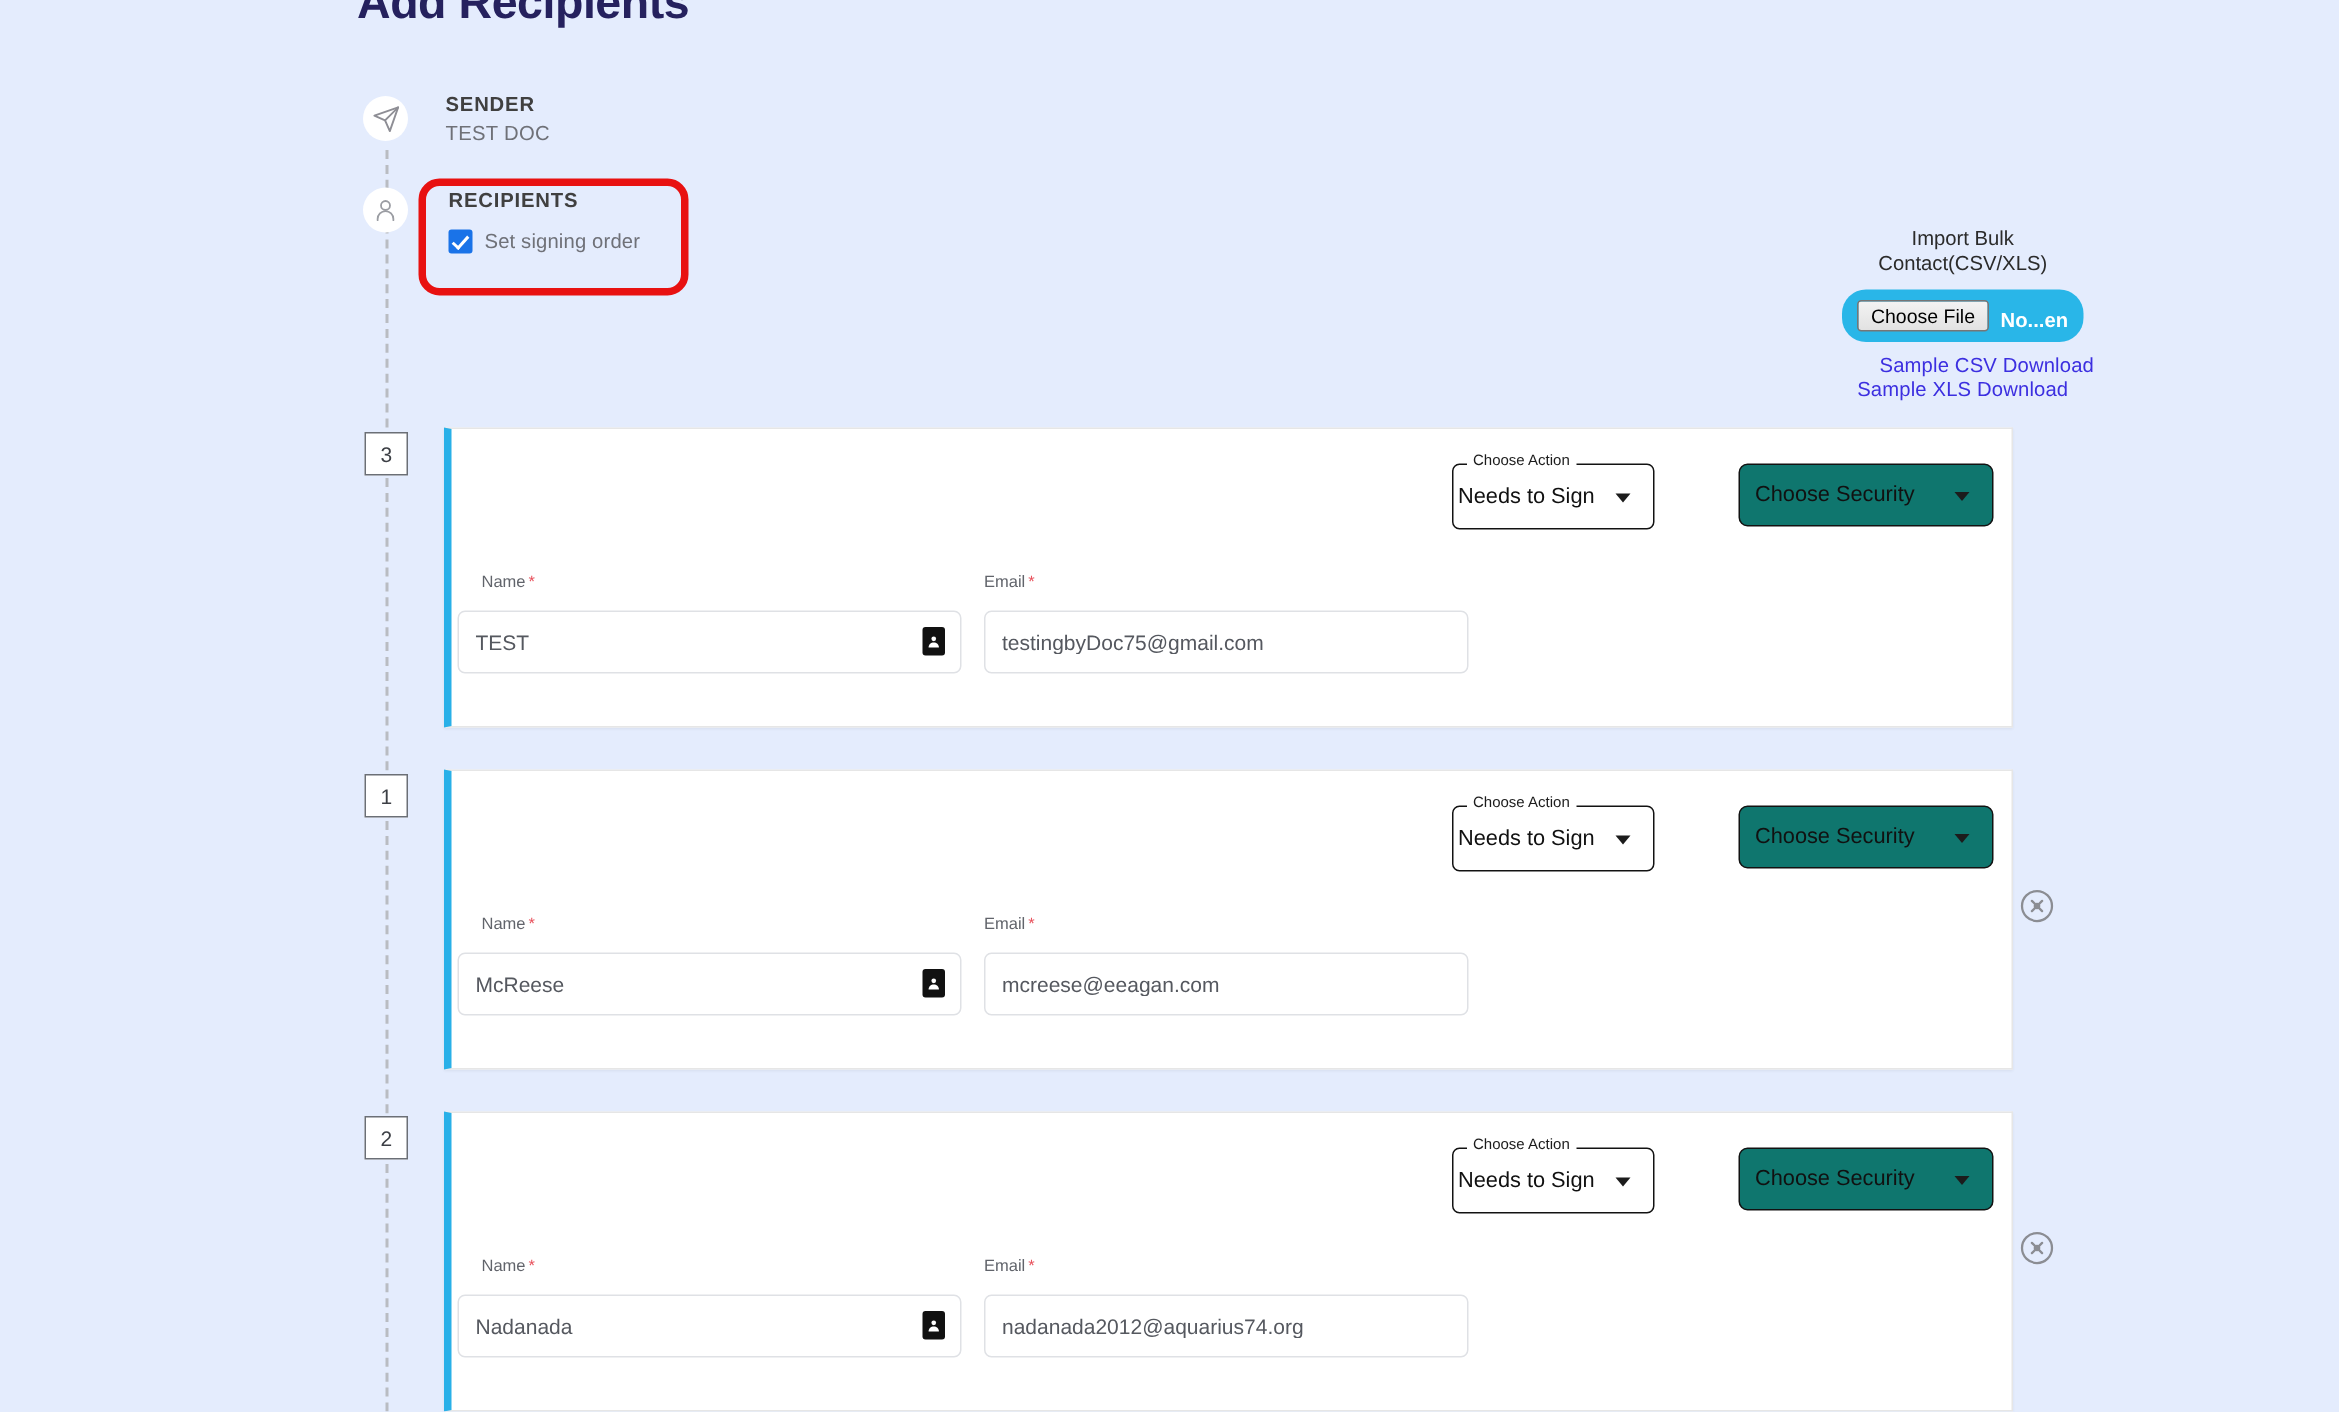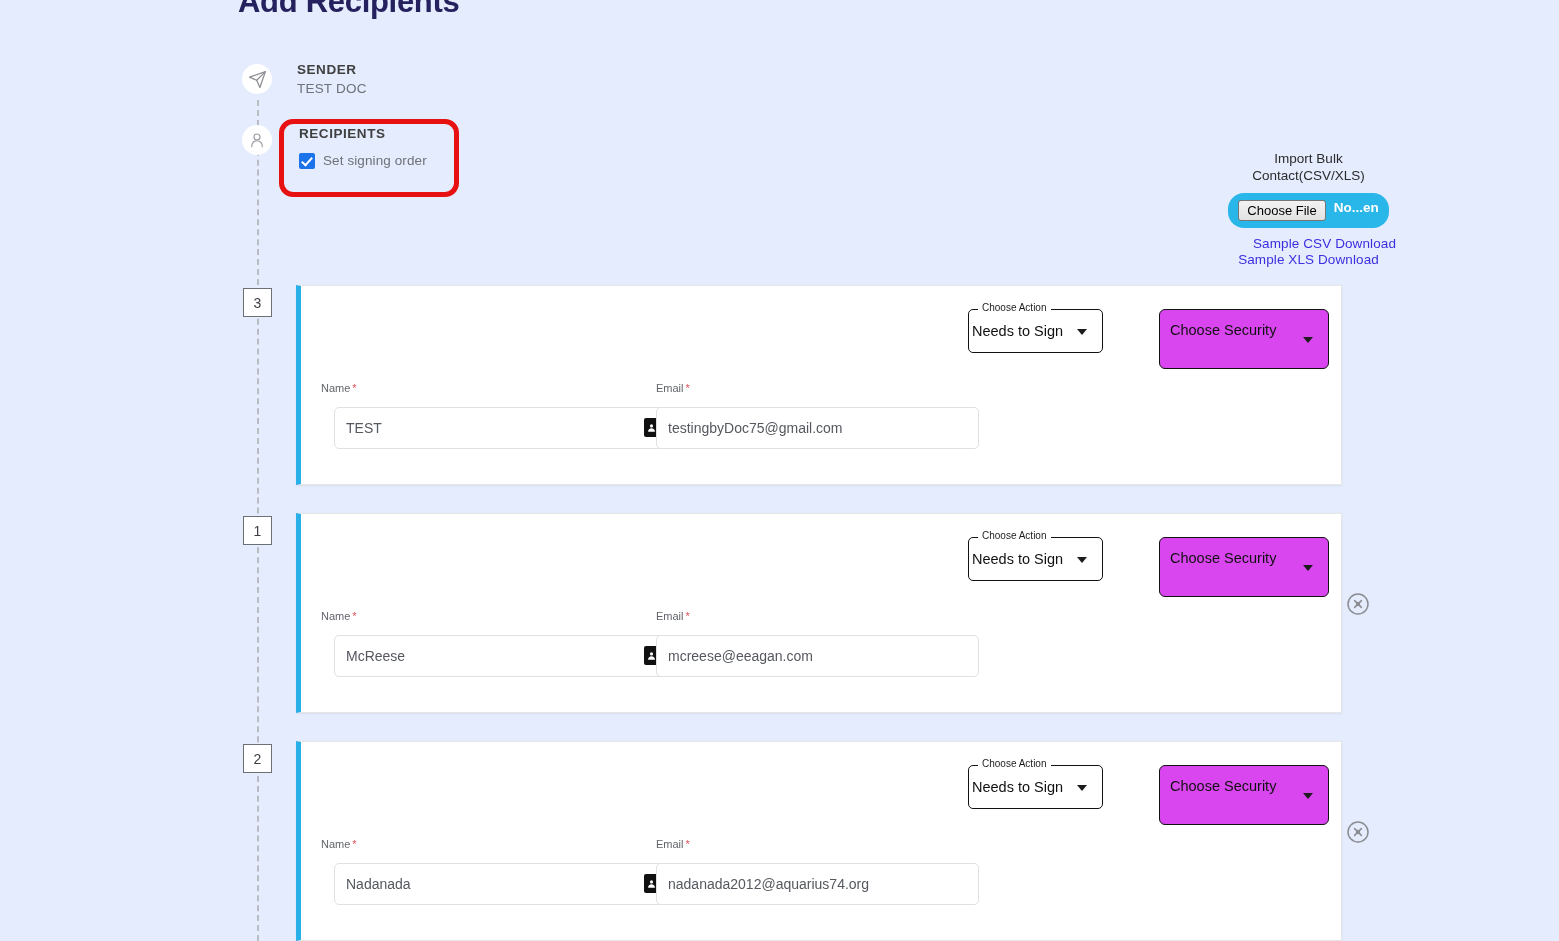--- a/index.html
+++ b/index.html
@@ -106,21 +106,21 @@
     text-align: center;
   }
   .import-title {
     font-size: 13.5px;
     color: #2b2b2b;
     line-height: 17px;
   }
   .file-btn {
     margin: 9px 0 0 0;
     display: inline-flex;
-    align-items: flex-start;
+    align-items: flex-end;
     gap: 8px;
     background: #29b6e8;
     border-radius: 16px;
     padding: 7px 10px;
     cursor: pointer;
   }
   .choose-file {
     background: linear-gradient(#f3f3f3, #e2e2e2);
     border: 1px solid #767676;
     border-radius: 3px;
@@ -191,24 +191,24 @@
   }
   .action-value {
     position: absolute;
     left: 3px; top: 13px;
     font-size: 14.5px;
     color: #111;
   }
   .sec-select {
     position: absolute;
     top: 23px; left: 858px;
-    width: 170px; height: 60px;
+    width: 170px; height: 42px;
     border: 1px solid #121212;
     border-radius: 6px;
-    background: #d946ef;
+    background: #0f766e;
     cursor: pointer;
   }
   .sec-value {
     position: absolute;
     left: 10px; top: 12px;
     font-size: 14.5px;
     color: #111;
   }
   .caret {
     position: absolute;
@@ -235,21 +235,21 @@
     cursor: text;
   }
   .field-val {
     position: absolute;
     left: 11px; top: 12px;
     font-size: 14px;
     color: #55585f;
     white-space: nowrap;
     overflow: hidden;
   }
-  .name-box  { left: 33px;  width: 336px; }
+  .name-box  { left: 4px;  width: 336px; }
   .email-box { left: 355px; width: 323px; }
   .name-label  { left: 20px;  }
   .email-label { left: 355px; }
 
   .contact-icon {
     position: absolute;
     right: 10px; top: 50%;
     margin-top: -10px;
     width: 15px; height: 19px;
     background: #111;

